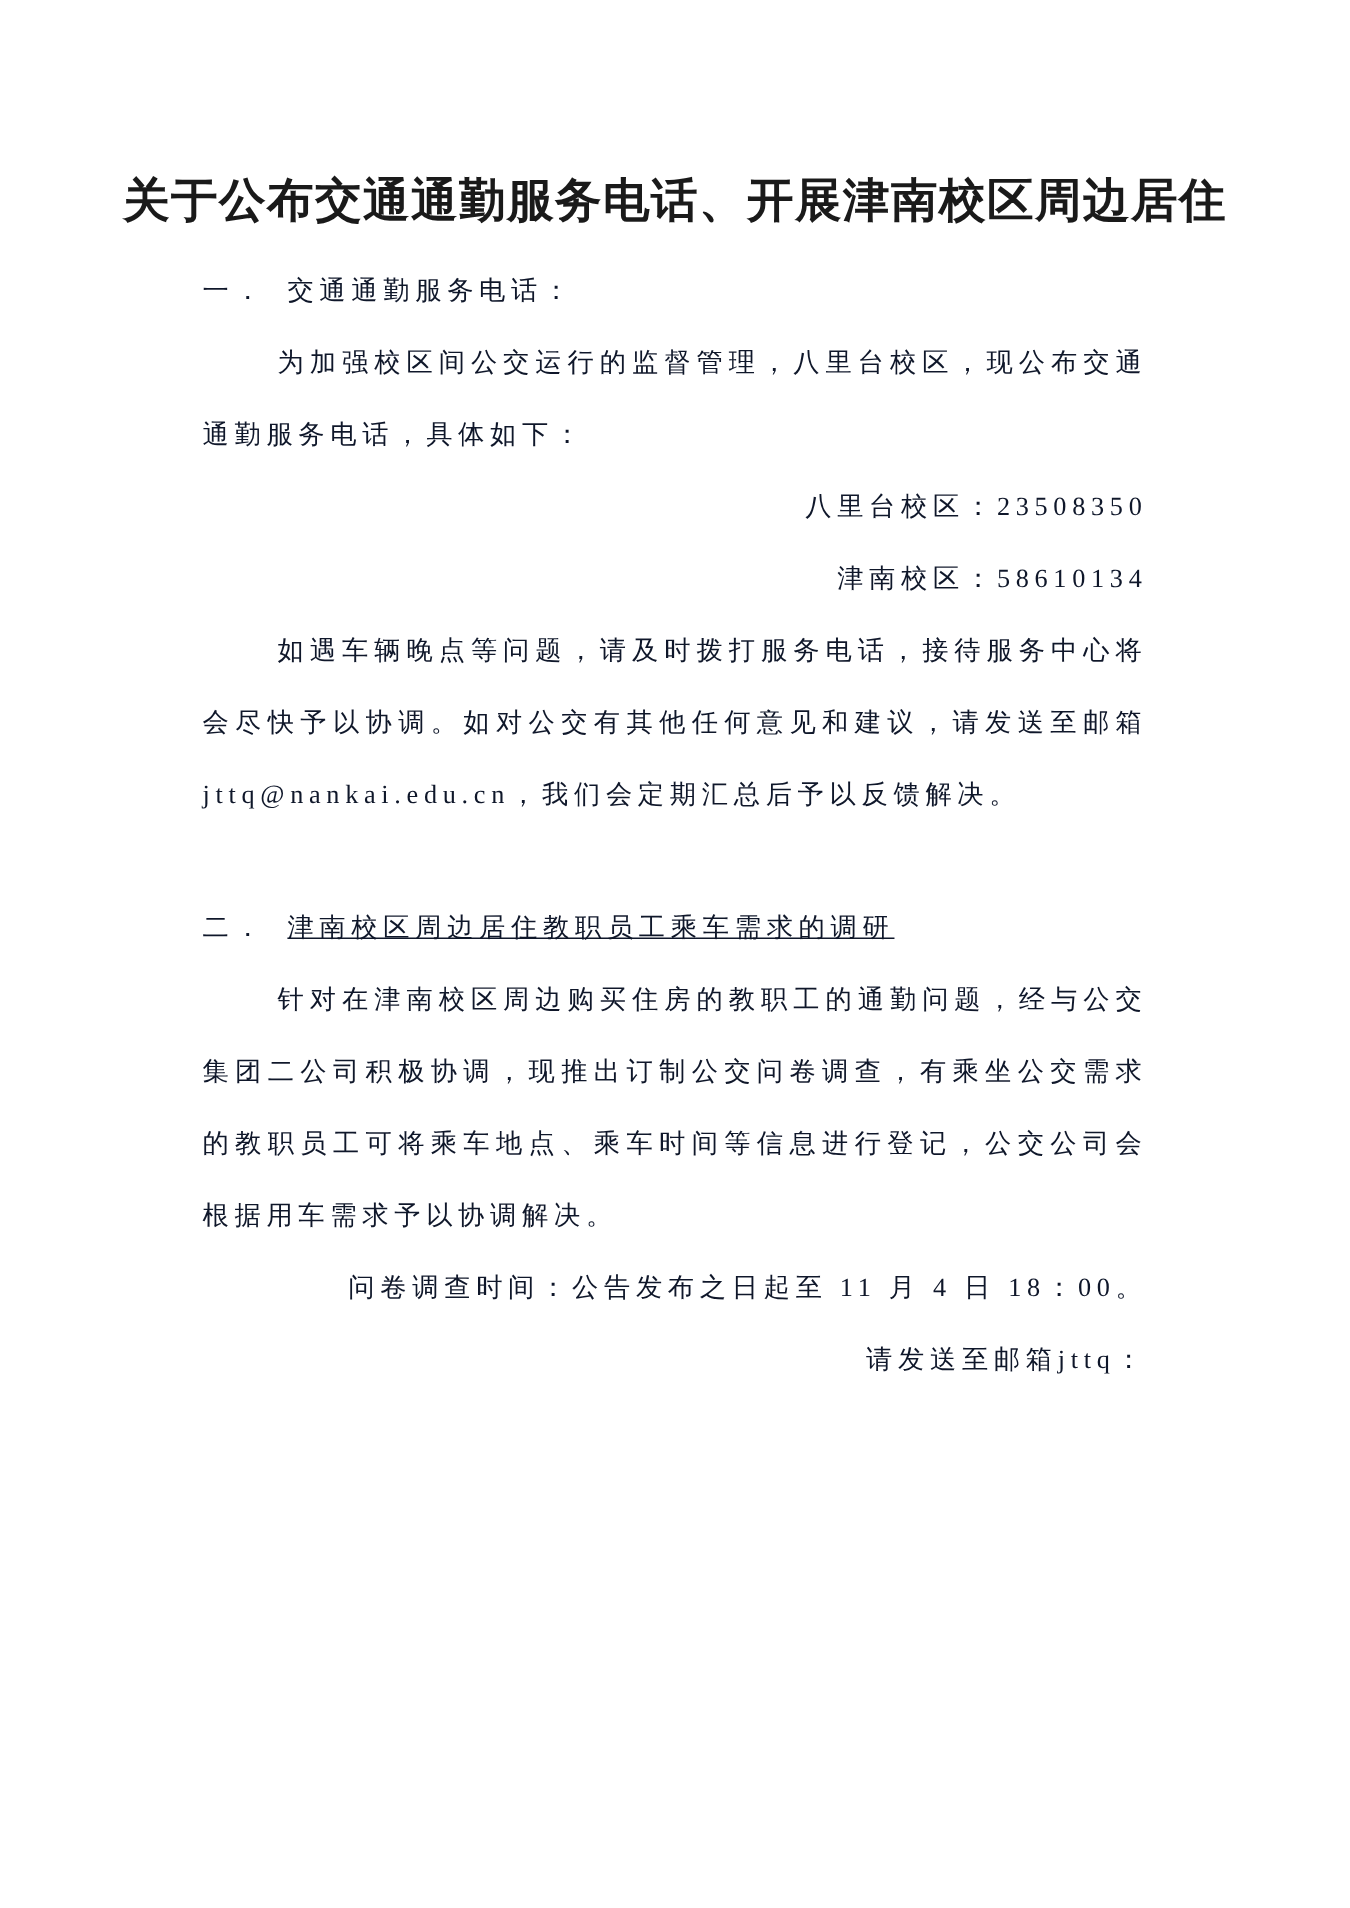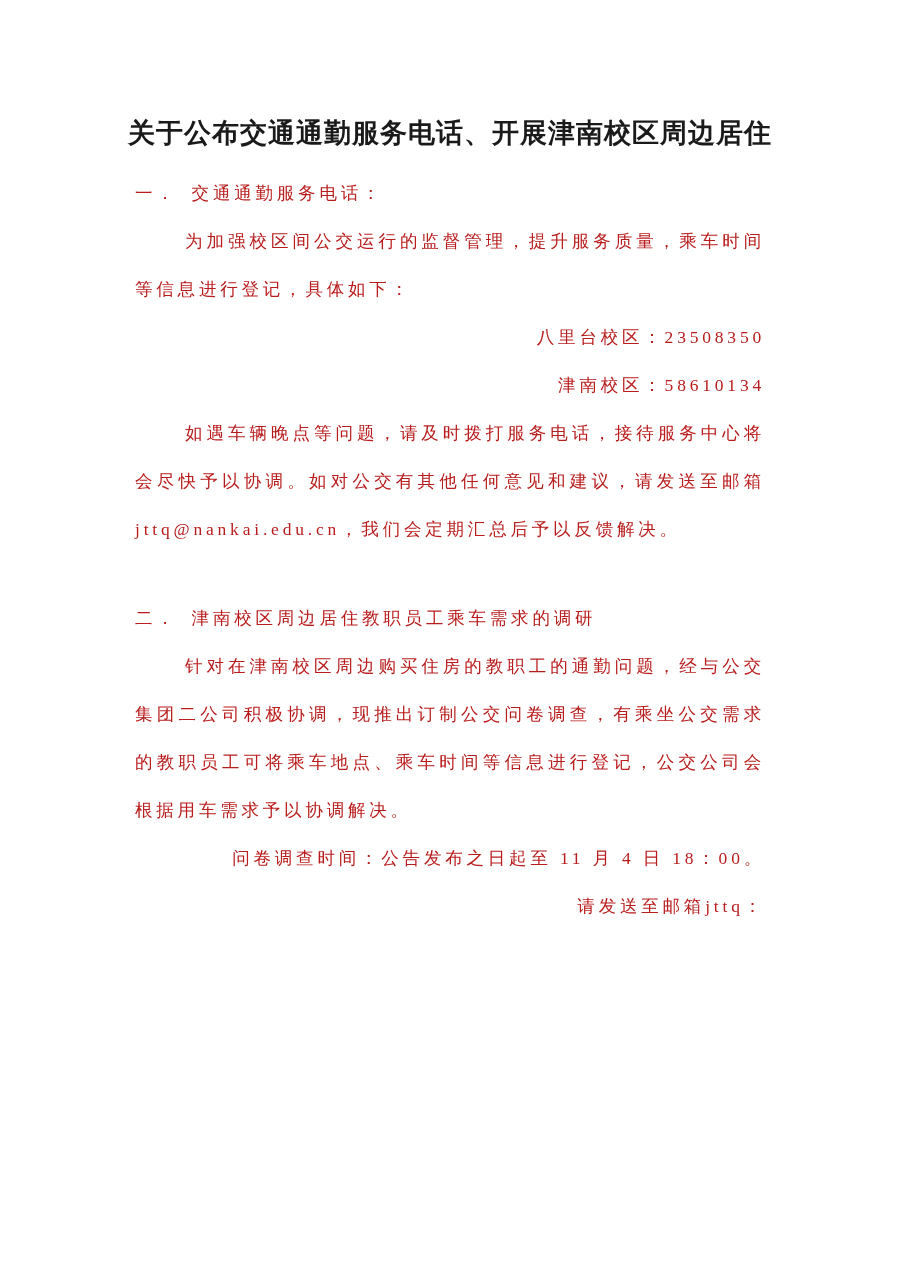--- a/index.html
+++ b/index.html
@@ -13,47 +13,48 @@
     height: 1272px;
     background: #ffffff;
     color: #1e1e1e;
     font-family: "Liberation Serif", "DejaVu Serif", serif;
     box-sizing: border-box;
     padding-top: 106px;
     overflow: hidden;
   }
   .title {
     margin: 0;
-    font-size: 27px;
+    font-size: 31px;
     font-weight: bold;
     text-align: center;
     line-height: 55px;
     letter-spacing: 1px;
     color: #1a1a1a;
   }
   .title .tline {
     display: block;
   }
   .doc-body {
     width: 630px;
     margin: 8px 135px 0 135px;
     font-size: 17.5px;
     letter-spacing: 3.8px;
     line-height: 48px;
-    color: #b91c1c;
+    color: #0f172a;
   }
   .heading { 
     white-space: nowrap;
   }
   .heading .num {
     display: inline-block;
     margin-right: 14px;
   }
   .heading.s2 {
     margin-top: 41px;
+    text-decoration: underline;
   }
   .para {
     margin: 0;
     text-align: justify;
     text-indent: 50px;
   }
   .line {
     text-indent: 50px;
     white-space: nowrap;
     text-align: right;
@@ -67,21 +68,21 @@
   <h1 class="title">
     <span class="tline">关于公布交通通勤服务电话、开展津南校区周边居住</span>
   </h1>
 
   <div class="doc-body">
 
     <div class="heading">
       <span class="num">一．</span><span>交通通勤服务电话：</span>
     </div>
 
-    <p class="para">为加强校区间公交运行的监督管理，提升服务质量，乘车时间等信息进行登记，具体如下：</p>
+    <p class="para">为加强校区间公交运行的监督管理，八里台校区，现公布交通通勤服务电话，具体如下：</p>
 
     <div class="line">八里台校区：23508350</div>
 
     <div class="line">津南校区：58610134</div>
 
     <p class="para">如遇车辆晚点等问题，请及时拨打服务电话，接待服务中心将会尽快予以协调。如对公交有其他任何意见和建议，请发送至邮箱jttq@nankai.edu.cn，我们会定期汇总后予以反馈解决。</p>
 
     <div class="heading s2">
       <span class="num">二．</span><span>津南校区周边居住教职员工乘车需求的调研</span>
     </div>

